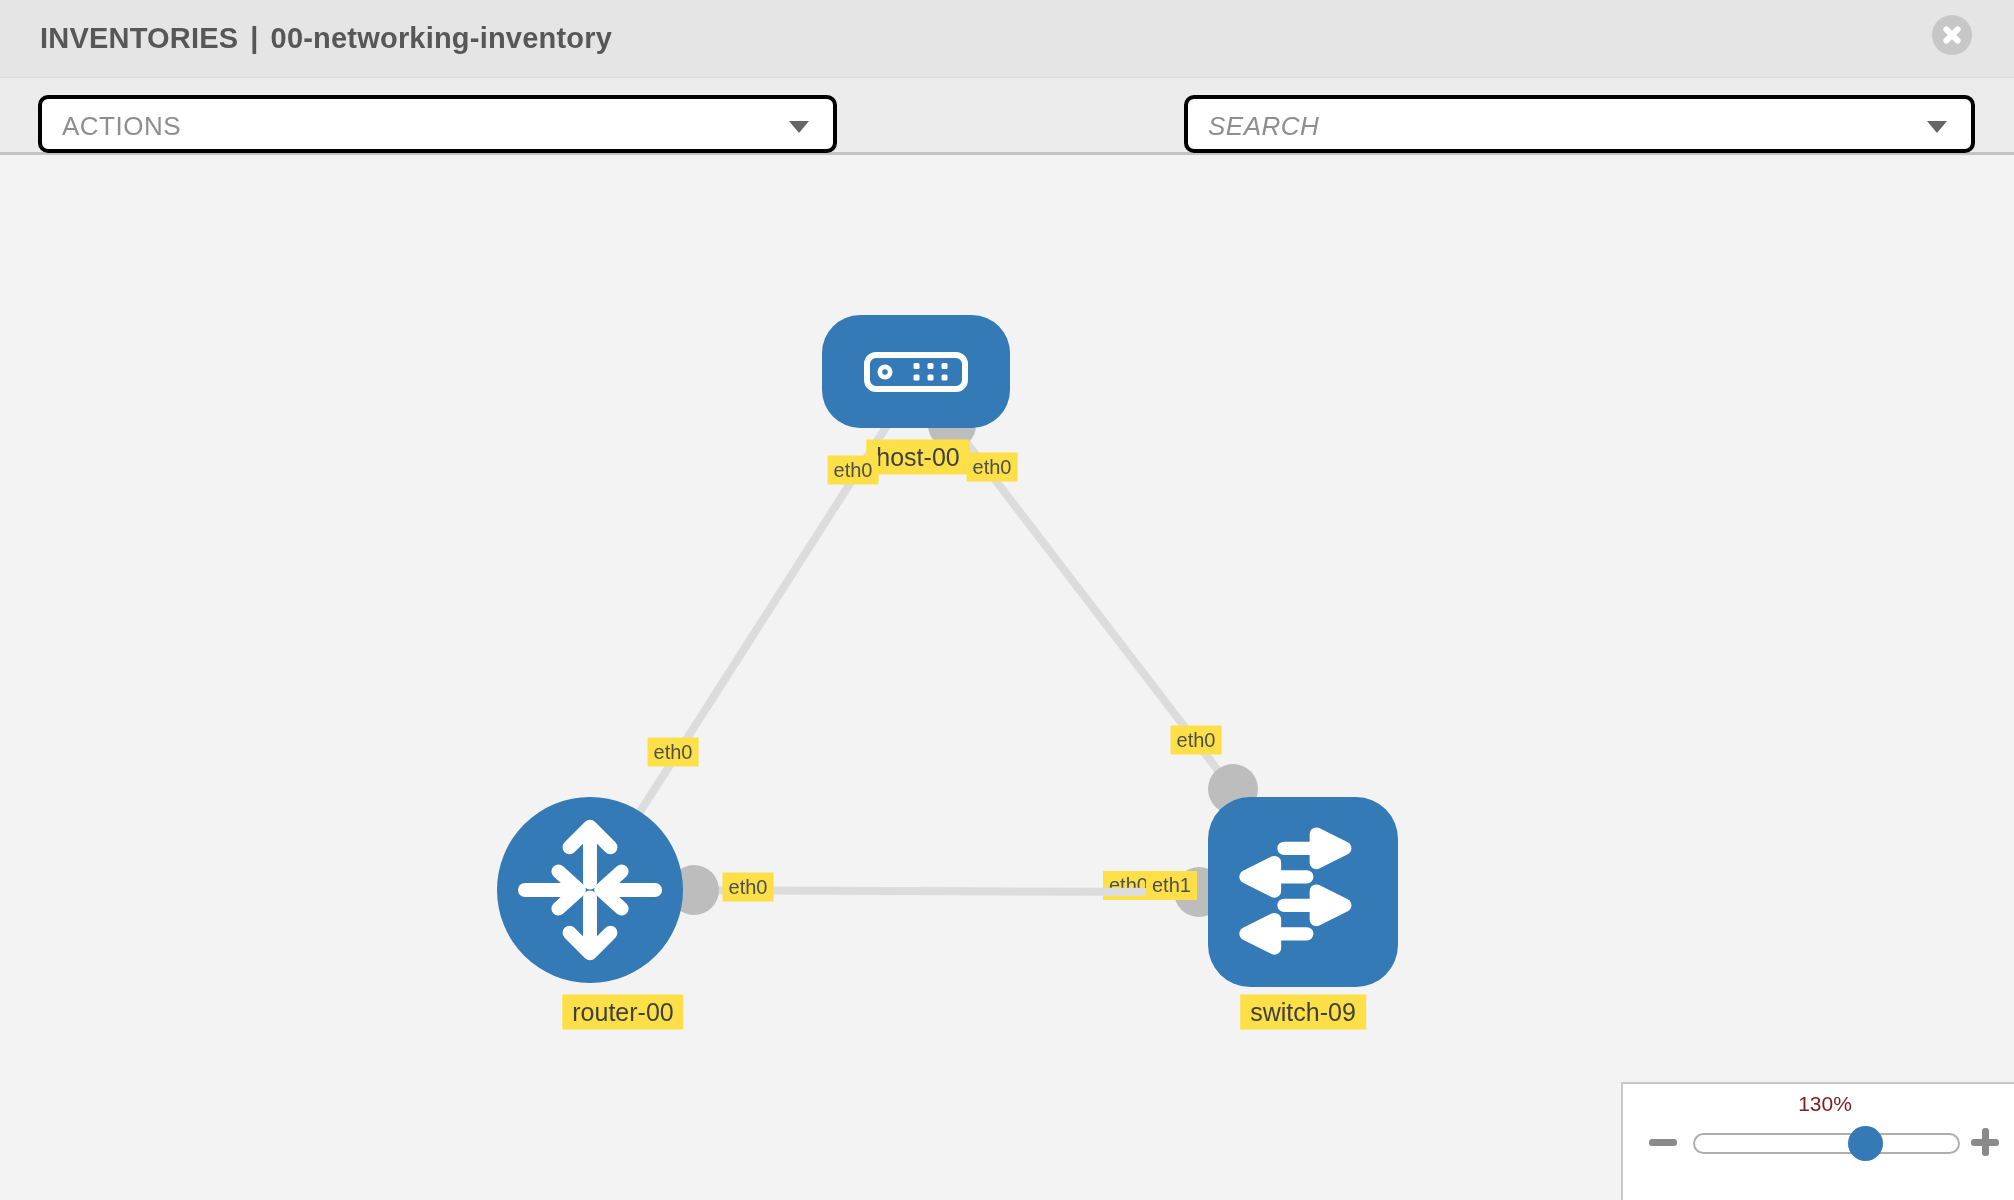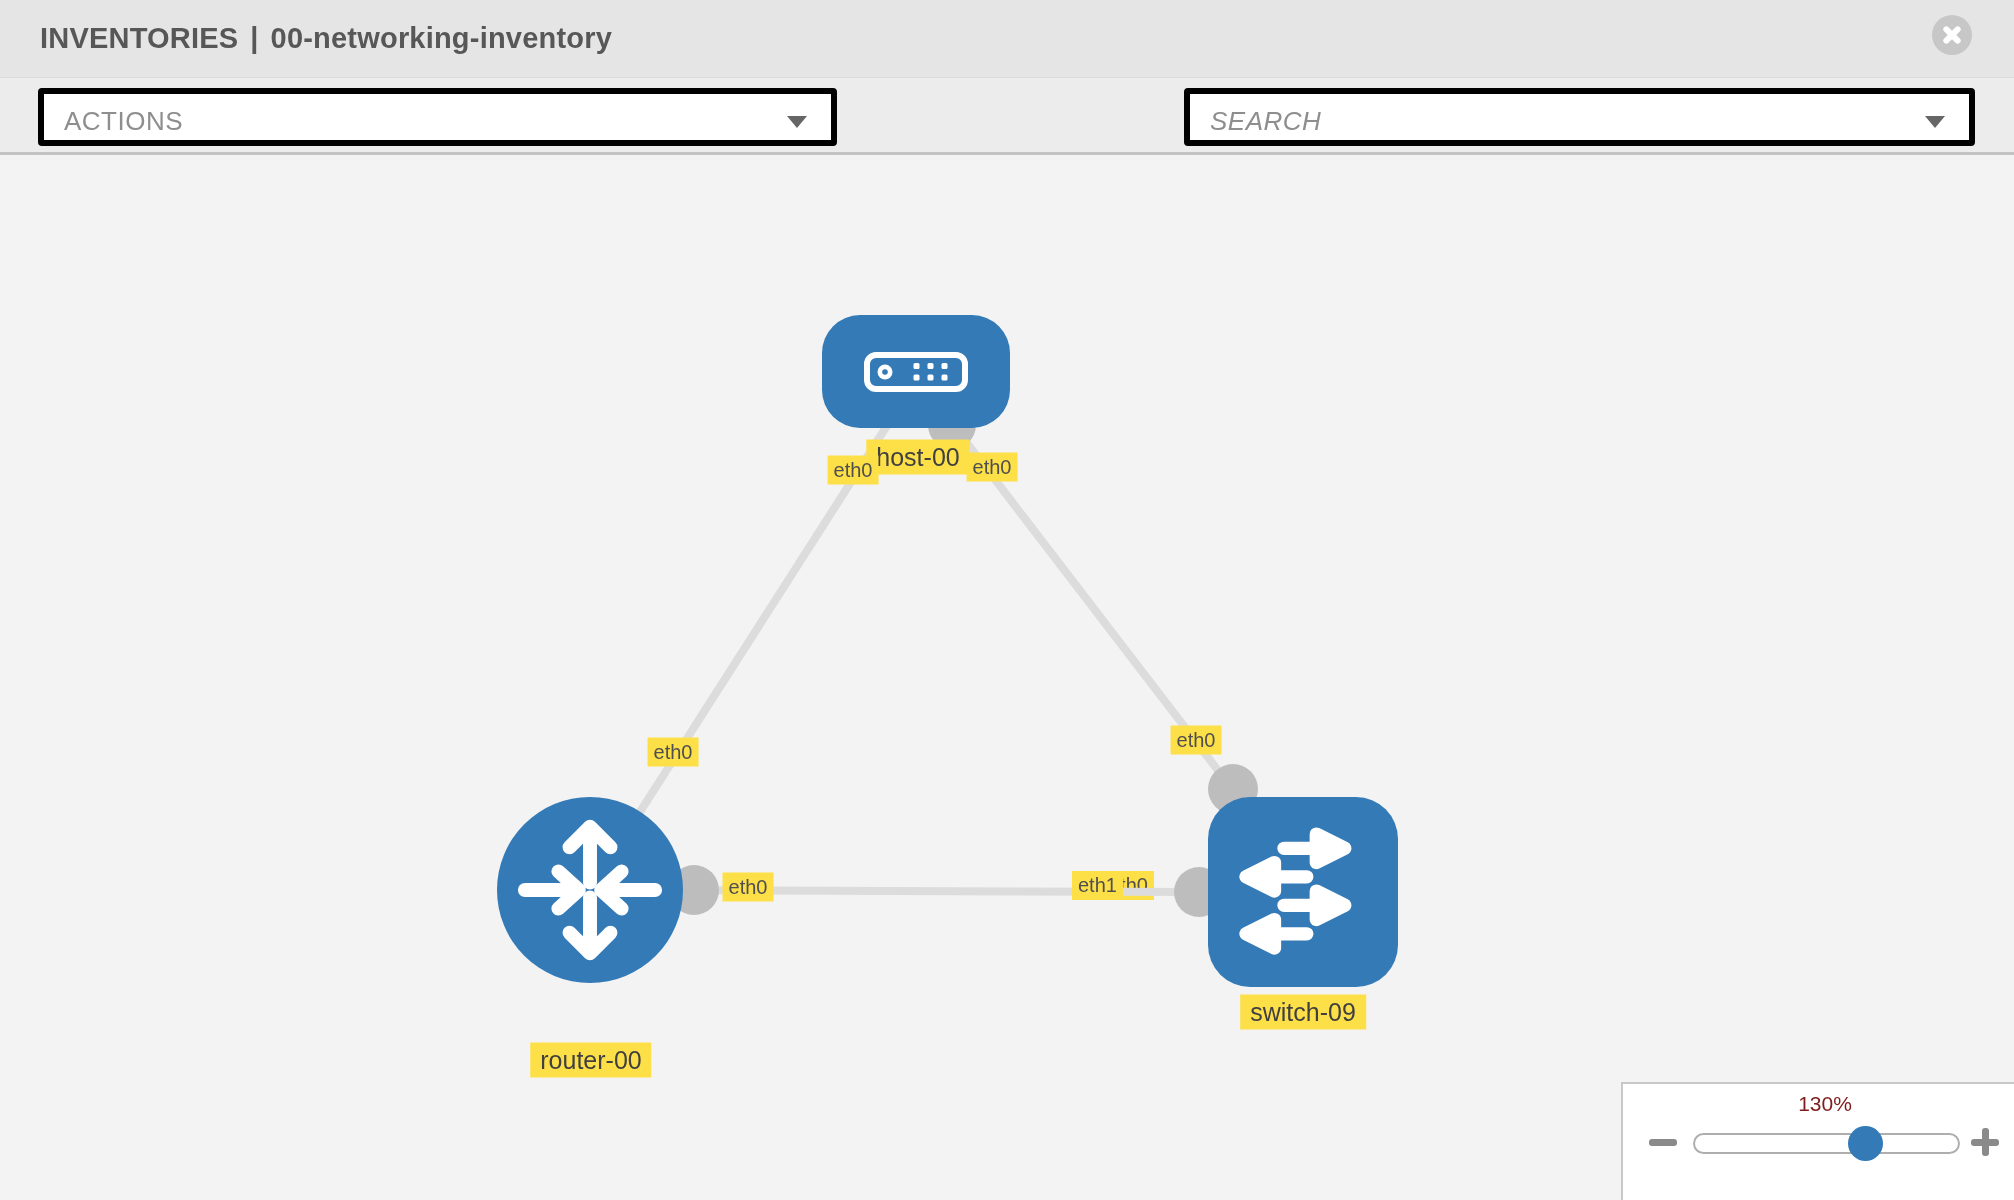--- a/index.html
+++ b/index.html
@@ -13,22 +13,22 @@
   .close-btn { position:absolute; left:1932px; top:15px; width:40px; height:40px; border-radius:50%;
                background:#c7c7c7; cursor:pointer; }
   .close-btn::before, .close-btn::after { content:""; position:absolute; left:9px; top:17px; width:22px; height:6px;
                border-radius:3px; background:#fff; }
   .close-btn::before { transform:rotate(45deg); }
   .close-btn::after  { transform:rotate(-45deg); }
 
   
   .toolbar { position:absolute; left:0; top:77px; width:2014px; height:78px; background:#ececec;
              border-top:1px solid #dcdcdc; border-bottom:3px solid #c3c3c3; }
-  .dropdown { position:absolute; top:10px; height:58px; background:#fff; border:6px solid #000000;
-              border-radius:4px; cursor:pointer; }
+  .dropdown { position:absolute; top:17px; height:58px; background:#fff; border:4px solid #000000;
+              border-radius:10px; cursor:pointer; }
   .dropdown .dd-label { position:absolute; left:20px; top:0; height:54px; display:flex; align-items:center;
               font-size:26px; color:#8e8e8e; letter-spacing:.5px; }
   .caret { position:absolute; right:24px; top:22px; width:0; height:0;
            border-left:10px solid transparent; border-right:10px solid transparent; border-top:12px solid #666; }
   .dd-actions { left:38px; width:799px; }
   .dd-search  { left:1184px; width:791px;font-style:italic; }
   .tool-icon-btn { position:absolute; top:95px; width:46px; height:46px; cursor:pointer; }
   .tool-icon-btn svg { width:100%; height:100%; }
   .btn-wrench { left:1043px; }
   .btn-key    { left:1112px; }
@@ -164,29 +164,29 @@
           <path d="M35 34.5 L20 42 L35 49.5 Z"></path>
         <path d="M40 57 H57" fill="none"></path>
           <path d="M57 49.5 L72 57 L57 64.5 Z"></path>
         <path d="M52 72 H35" fill="none"></path>
           <path d="M35 64.5 L20 72 L35 79.5 Z"></path>
       </g>
     </svg>
   </div>
 
   <span class="chip node-label" style="left:918px; top:302px;text-align:right;">host-00</span>
-  <span class="chip node-label" style="left:591px; top:857px;margin-top:48px;">router-00</span>
+  <span class="chip node-label" style="left:623px; top:857px;">router-00</span>
   <span class="chip node-label" style="left:1303px; top:857px;">switch-09</span>
 
   <span class="chip if-chip" style="left:853px; top:315px;">eth0</span>
   <span class="chip if-chip" style="left:992px; top:312px;">eth0</span>
   <span class="chip if-chip" style="left:673px; top:597px;">eth0</span>
   <span class="chip if-chip" style="left:1196px; top:585px;">eth0</span>
   <span class="chip if-chip" style="left:748px; top:732px;">eth0</span>
-  <span class="chip if-chip anchored" style="left:1072px; top:716px;">eth1</span>
+  <span class="chip if-chip anchored" style="left:1146px; top:716px;">eth1</span>
 
   <div class="zoom-panel">
     <div class="zoom-value">130%</div>
     <div class="zoom-minus"></div>
     <div class="zoom-track"></div>
     <div class="zoom-knob"></div>
     <div class="zoom-plus"></div>
   </div>
 
 </div>

